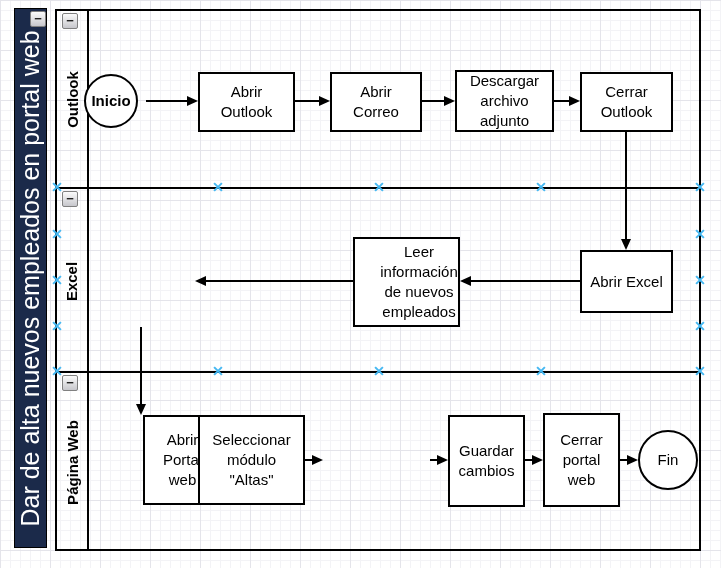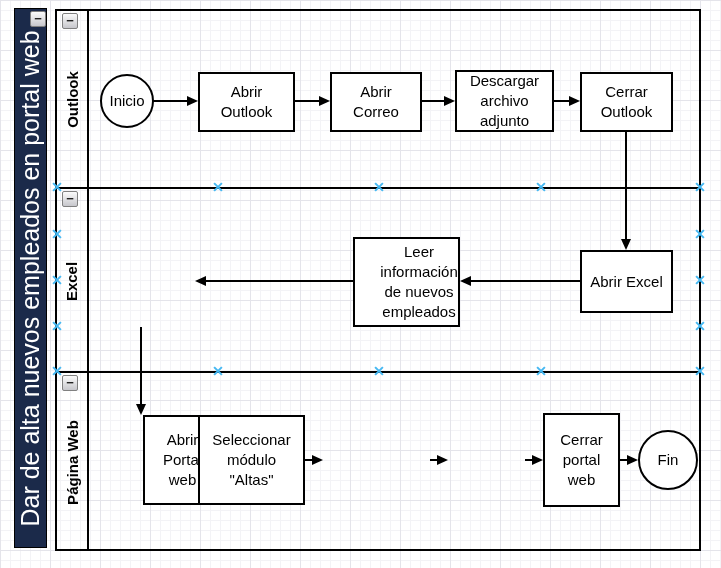--- a/index.html
+++ b/index.html
@@ -84,21 +84,21 @@
   <div class="abs collapse" style="left:62px;top:13px;">
     <span>−</span>
   </div>
   <div class="abs collapse" style="left:62px;top:191px;">
     <span>−</span>
   </div>
   <div class="abs collapse" style="left:62px;top:375px;">
     <span>−</span>
   </div>
 
-  <div class="abs node ellipse" style="left:100px;top:74px;width:54px;height:54px;">
+  <div class="abs node ellipse" style="left:84px;top:74px;width:54px;height:54px;font-weight:bold;">
     <span>Inicio</span>
   </div>
   <div class="abs node" style="left:198px;top:72px;width:97px;height:60px;">
     <span>Abrir Outlook</span>
   </div>
   <div class="abs node" style="left:330px;top:72px;width:92px;height:60px;">
     <span>Abrir Correo</span>
   </div>
   <div class="abs node" style="left:455px;top:70px;width:99px;height:62px;">
     <span>Descargar archivo adjunto</span>
@@ -112,20 +112,23 @@
   </div>
   <div class="abs node" style="left:353px;top:237px;width:107px;height:90px;padding-left:30px;">
     <span>Leer información de nuevos empleados</span>
   </div>
 
   <div class="abs node" style="left:103px;top:415px;width:79px;height:90px;margin-left:40px;">
     <span>Abrir Portal web</span>
   </div>
   <div class="abs node" style="left:198px;top:415px;width:107px;height:90px;">
     <span>Seleccionar módulo "Altas"</span>
+  </div>
+  <div class="abs node" style="left:448px;top:415px;width:77px;height:92px;">
+    <span>Guardar cambios</span>
   </div>
   <div class="abs node" style="left:543px;top:413px;width:77px;height:94px;">
     <span>Cerrar portal web</span>
   </div>
   <div class="abs node ellipse" style="left:638px;top:430px;width:60px;height:60px;">
     <span>Fin</span>
   </div>
 
   <div class="arrow a-r" style="left:146px;top:100px;width:41px;height:2px;"></div>
   <div class="arrow a-r" style="left:295px;top:100px;width:24px;height:2px;"></div>

